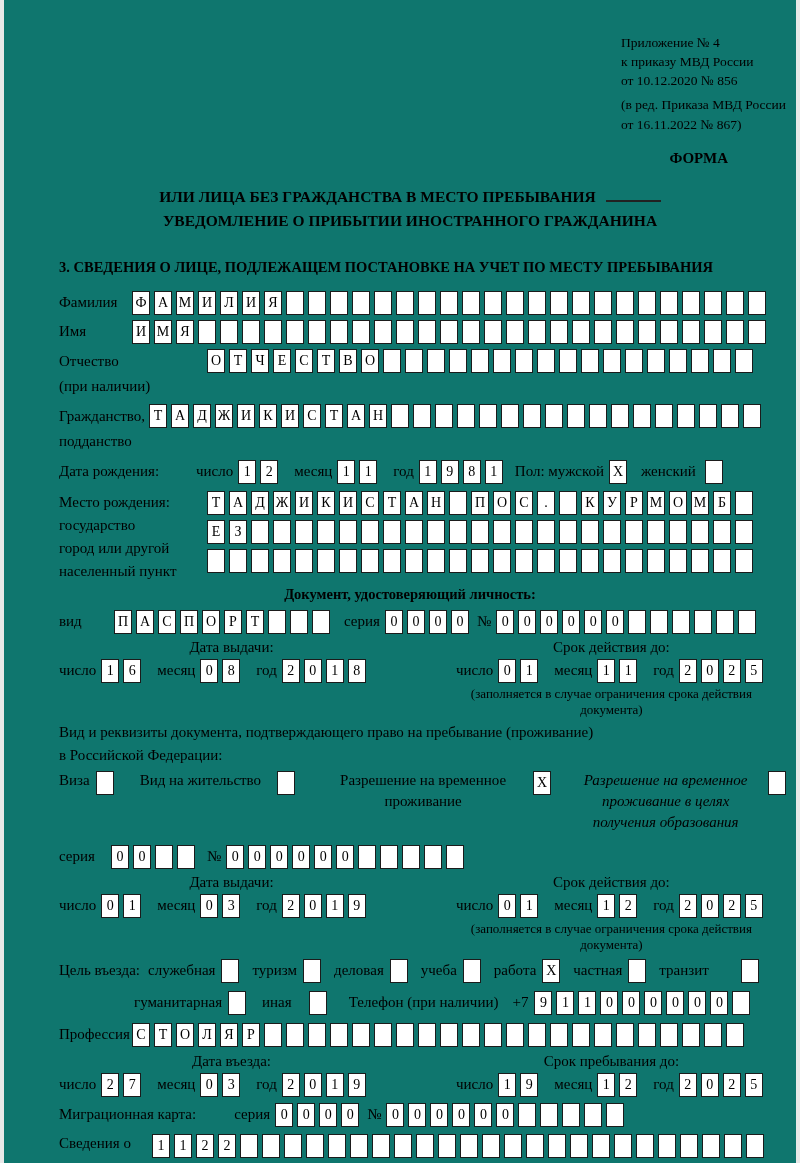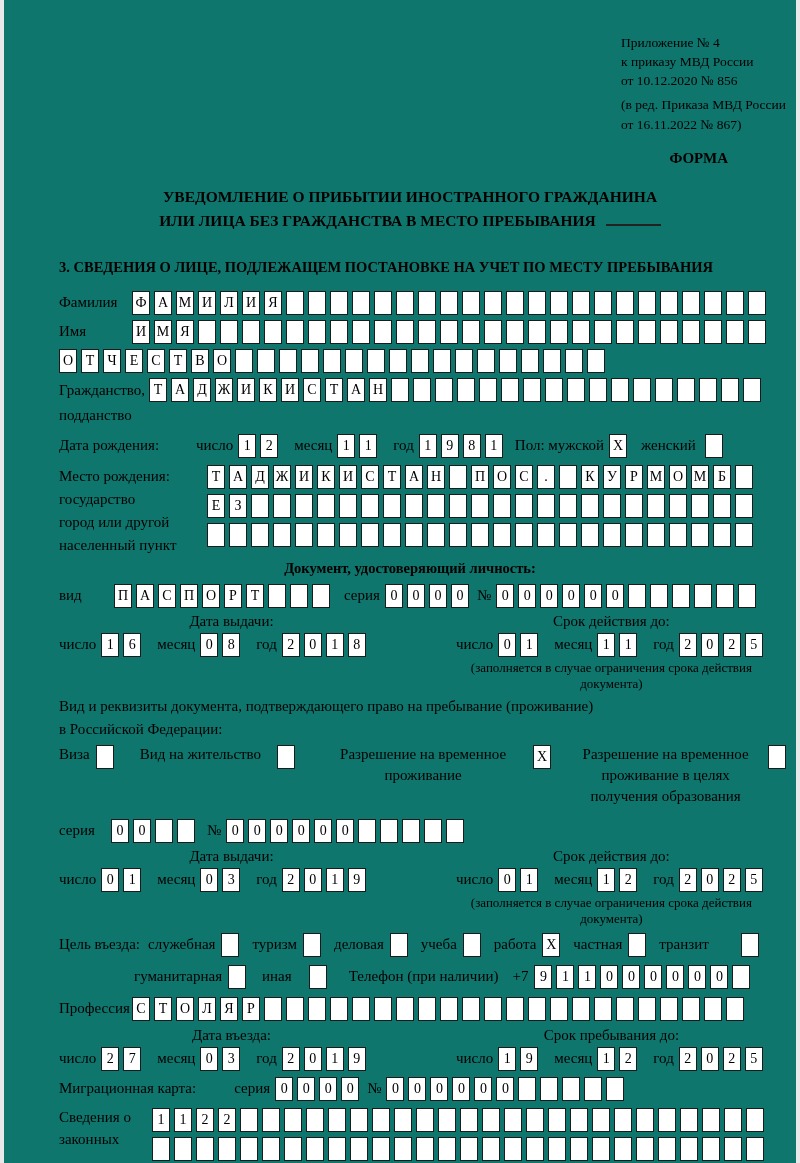--- a/index.html
+++ b/index.html
@@ -66,22 +66,22 @@
     <div>Приложение № 4</div>
     <div>к приказу МВД России</div>
     <div>от 10.12.2020 № 856</div>
     <div class="edition">(в ред. Приказа МВД России</div>
     <div>от 16.11.2022 № 867)</div>
   </div>
 
   <div class="forma">ФОРМА</div>
 
   <div class="title">
+    <div><span>ИЛИ ЛИЦА БЕЗ ГРАЖДАНСТВА В МЕСТО ПРЕБЫВАНИЯ</span><span class="blank"></span></div>
     <div>УВЕДОМЛЕНИЕ О ПРИБЫТИИ ИНОСТРАННОГО ГРАЖДАНИНА</div>
-    <div><span>ИЛИ ЛИЦА БЕЗ ГРАЖДАНСТВА В МЕСТО ПРЕБЫВАНИЯ</span><span class="blank"></span></div>
   </div>
 
   <div class="section">3. СВЕДЕНИЯ О ЛИЦЕ, ПОДЛЕЖАЩЕМ ПОСТАНОВКЕ НА УЧЕТ ПО МЕСТУ ПРЕБЫВАНИЯ</div>
 
   <div class="frow">
     <span class="lbl w73">Фамилия</span>
     <span class="cells">
         <span class="cell">Ф</span>
         <span class="cell">А</span>
         <span class="cell">М</span>
@@ -143,20 +143,24 @@
         <span class="cell"></span>
         <span class="cell"></span>
         <span class="cell"></span>
         <span class="cell"></span>
         <span class="cell"></span>
         <span class="cell"></span>
       </span>
   </div>
 
   <div class="frow top">
+    <span class="lblcol" style="width:148px;line-height:25px;">
+      <span>Отчество</span><br>
+      <span>(при наличии)</span>
+    </span>
     <span class="cells">
         <span class="cell">О</span>
         <span class="cell">Т</span>
         <span class="cell">Ч</span>
         <span class="cell">Е</span>
         <span class="cell">С</span>
         <span class="cell">Т</span>
         <span class="cell">В</span>
         <span class="cell">О</span>
         <span class="cell"></span>
@@ -430,21 +434,21 @@
       <span class="cell" style="margin-left:6px;"></span>
     </span>
     <span class="ropt" style="margin-left:22px;">
       <span class="rlabel">Вид на жительство</span>
       <span class="cell" style="margin-left:16px;"></span>
     </span>
     <span class="ropt c" style="margin-left:24px;">
       <span class="rlabel" style="max-width:200px;">Разрешение на временное проживание</span>
       <span class="cell">X</span>
     </span>
-    <span class="ropt c" style="margin-left:18px;">
+    <span class="ropt c" style="margin-left:18px;font-style:italic;">
       <span class="rlabel" style="max-width:185px;">Разрешение на временное проживание в целях получения образования</span>
       <span class="cell"></span>
     </span>
   </div>
 
   <div class="frow">
     <span class="lbl" style="width:52px;">серия</span>
     <span class="cells">
         <span class="cell">0</span>
         <span class="cell">0</span>

